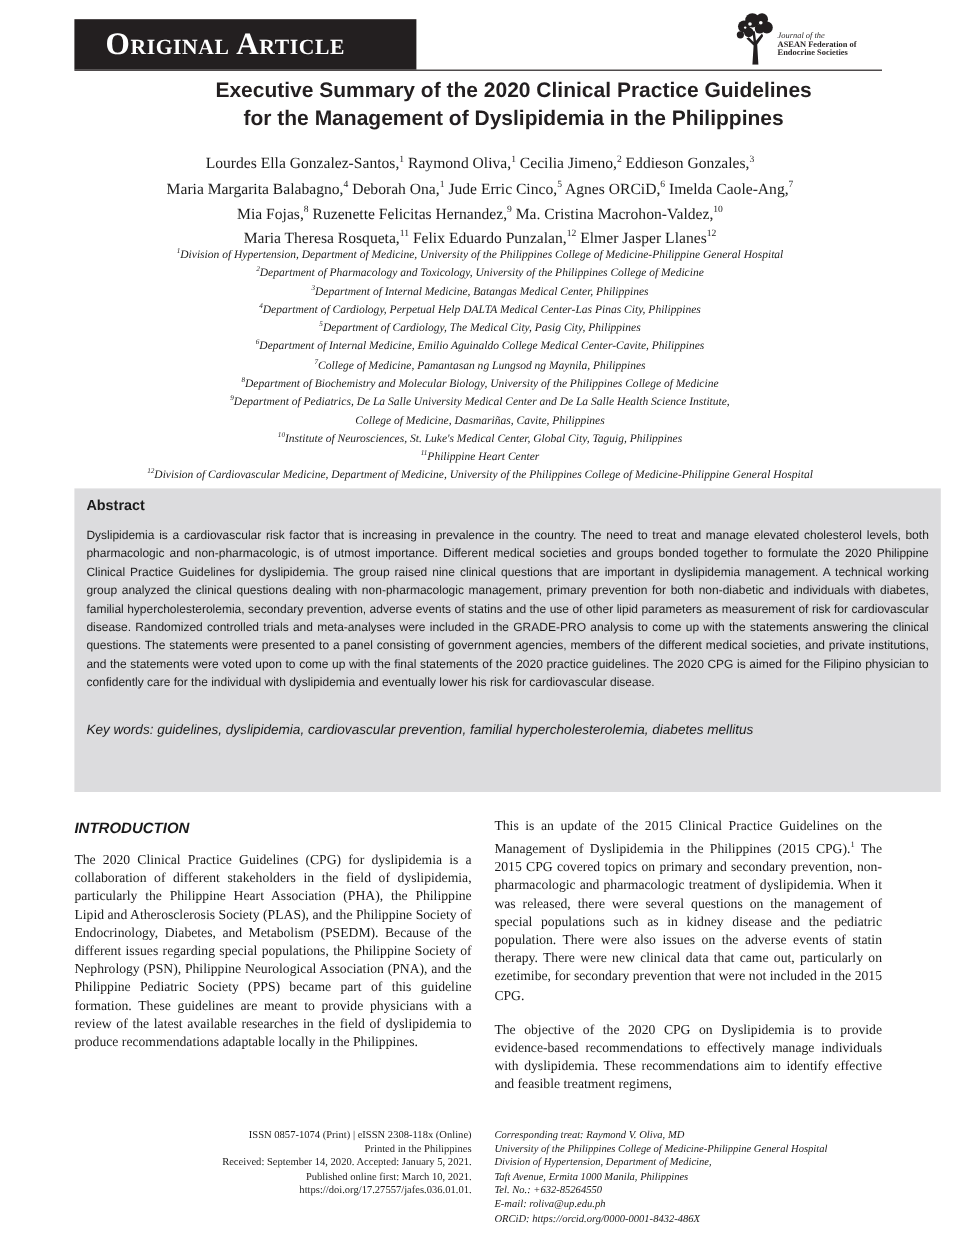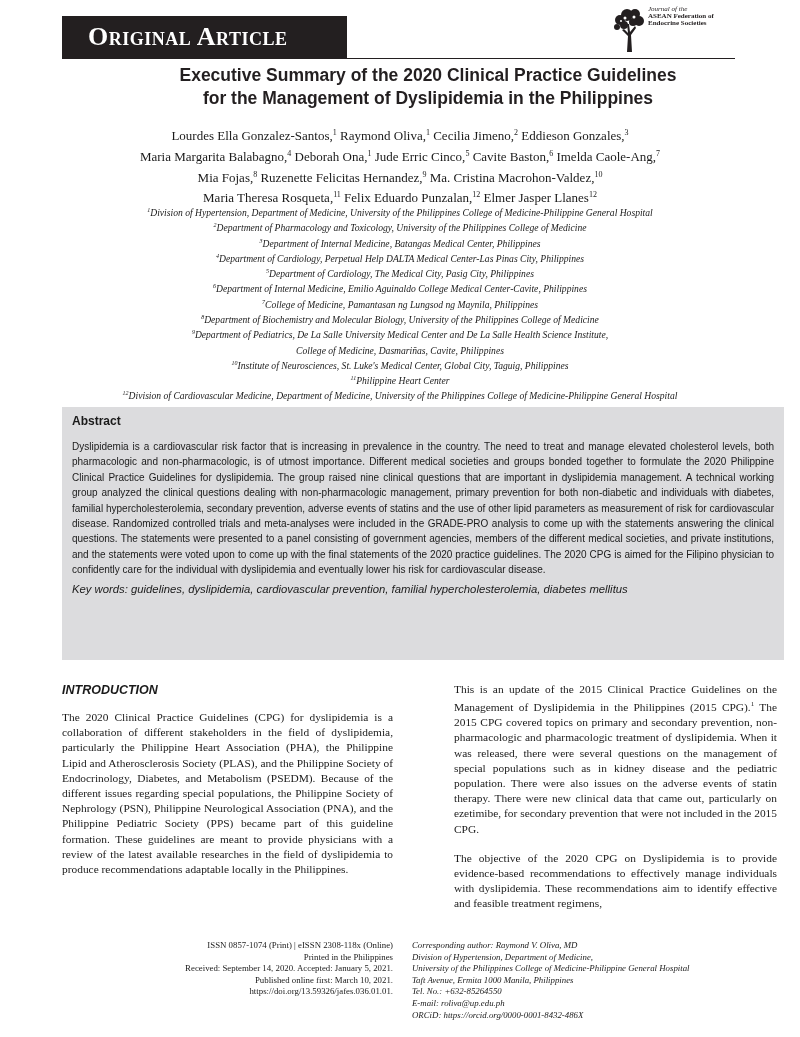--- a/index.html
+++ b/index.html
@@ -14,21 +14,21 @@
       font-family: Liberation Serif, serif; font-weight: bold;
       font-size: 26px; letter-spacing: 0.5px;
       display: flex; align-items: center; padding-left: 26px; box-sizing: border-box;
       font-variant: small-caps;
     }
     .header-rule {
       position: absolute; left: 62px; top: 58px; width: 673px; height: 1px; background: #231f20;
     }
     .logo {
       position: absolute; left: 612px; top: 6px; width: 130px; height: 48px;
-      display: flex; 
+      display: flex; align-items: flex-end;
     }
     .logo svg { width: 34px; height: 46px; }
     .logo-text {
       font-family: "Liberation Serif", serif; font-size: 7px; line-height: 7px;
       margin-left: 2px; margin-bottom: 6px; color: #231f20;
     }
     .logo-text .l1 { font-style: italic; font-weight: normal; }
     .logo-text .l2, .logo-text .l3 { font-weight: bold; }
     .title {
       position: absolute; left: 0; top: 64px; width: 800px; text-align: center;
@@ -46,26 +46,26 @@
       font-size: 9.6px; line-height: 13.1px;
     }
     .affils sup { font-size: 6px; }
     .abstract-box {
       position: absolute; left: 62px; top: 407px; width: 722px; height: 253px;
       background: #dcdcde; box-sizing: border-box; padding: 6px 10px 0 10px;
       font-family: "Liberation Sans", sans-serif;
     }
     .abstract-heading { font-weight: bold; font-size: 12px; line-height: 16px; margin-bottom: 10px; }
     .abstract-body { font-size: 10px; line-height: 15.4px; text-align: justify; margin: 0; }
-    .keywords { font-style: italic; font-size: 11.3px; line-height: 15px; margin-top: 4px; }
+    .keywords { font-style: italic; font-size: 11.3px; line-height: 15px; margin-top: 24px; }
     .col-left {
       position: absolute; left: 62px; top: 682px; width: 331px;
     }
     .col-right {
-      position: absolute; left: 412px; top: 682px; width: 323px; margin-left: 42px;
+      position: absolute; left: 412px; top: 682px; width: 323px;
     }
     .section-heading {
       font-family: "Liberation Sans", sans-serif; font-weight: bold; font-size: 12.5px;
       line-height: 16px; margin-bottom: 12px; font-style: italic;
     }
     .body-para {
       font-family: "Liberation Serif", serif; font-size: 11.4px; line-height: 15.2px;
       text-align: justify; margin: 0 0 14px 0;
     }
     .body-para sup { font-size: 7px; }
@@ -108,21 +108,21 @@
   </div>
 </div>
 
 <div class="title">
   <div>Executive Summary of the 2020 Clinical Practice Guidelines</div>
   <div>for the Management of Dyslipidemia in the Philippines</div>
 </div>
 
 <div class="authors" id="authors">
     <div><span>Lourdes Ella Gonzalez-Santos,</span><sup>1</sup> <span>Raymond Oliva,</span><sup>1</sup> <span>Cecilia Jimeno,</span><sup>2</sup> <span>Eddieson Gonzales,</span><sup>3</sup></div>
-    <div><span>Maria Margarita Balabagno,</span><sup>4</sup> <span>Deborah Ona,</span><sup>1</sup> <span>Jude Erric Cinco,</span><sup>5</sup> <span>Cavite Baston,</span><sup>6</sup> <span>Imelda Caole-Ang,</span><sup>7</sup></div>
+    <div><span>Maria Margarita Balabagno,</span><sup>4</sup> <span>Deborah Ona,</span><sup>1</sup> <span>Jude Erric Cinco,</span><sup>5</sup> <span>Agnes ORCiD,</span><sup>6</sup> <span>Imelda Caole-Ang,</span><sup>7</sup></div>
     <div><span>Mia Fojas,</span><sup>8</sup> <span>Ruzenette Felicitas Hernandez,</span><sup>9</sup> <span>Ma. Cristina Macrohon-Valdez,</span><sup>10</sup></div>
     <div><span>Maria Theresa Rosqueta,</span><sup>11</sup> <span>Felix Eduardo Punzalan,</span><sup>12</sup> <span>Elmer Jasper Llanes</span><sup>12</sup></div>
   </div>
 
 <div class="affils" id="affils">
     <div><sup>1</sup><span>Division of Hypertension, Department of Medicine, University of the Philippines College of Medicine-Philippine General Hospital</span></div>
     <div><sup>2</sup><span>Department of Pharmacology and Toxicology, University of the Philippines College of Medicine</span></div>
     <div><sup>3</sup><span>Department of Internal Medicine, Batangas Medical Center, Philippines</span></div>
     <div><sup>4</sup><span>Department of Cardiology, Perpetual Help DALTA Medical Center-Las Pinas City, Philippines</span></div>
     <div><sup>5</sup><span>Department of Cardiology, The Medical City, Pasig City, Philippines</span></div>
@@ -150,23 +150,23 @@
 <div class="col-right">
   <p class="body-para"><span>This is an update of the 2015 Clinical Practice Guidelines on the Management of Dyslipidemia in the Philippines (2015 CPG).</span><sup>1</sup><span> The 2015 CPG covered topics on primary and secondary prevention, non-pharmacologic and pharmacologic treatment of dyslipidemia. When it was released, there were several questions on the management of special populations such as in kidney disease and the pediatric population. There were also issues on the adverse events of statin therapy. There were new clinical data that came out, particularly on ezetimibe, for secondary prevention that were not included in the 2015 CPG.</span></p>
   <p class="body-para">The objective of the 2020 CPG on Dyslipidemia is to provide evidence-based recommendations to effectively manage individuals with dyslipidemia. These recommendations aim to identify effective and feasible treatment regimens,</p>
 </div>
 
 <div class="pub-info" id="pubinfo">
     <span class="line">ISSN 0857-1074 (Print) | eISSN 2308-118x (Online)</span>
     <span class="line">Printed in the Philippines</span>
     <span class="line">Received: September 14, 2020. Accepted: January 5, 2021.</span>
     <span class="line">Published online first: March 10, 2021.</span>
-    <span class="line">https://doi.org/13.59326/jafes.036.01.01.</span>
+    <span class="line">https://doi.org/17.27557/jafes.036.01.01.</span>
   </div>
 <div class="corr-info" id="corrinfo">
-    <span class="line">Corresponding author: Raymond V. Oliva, MD</span>
+    <span class="line">Corresponding treat: Raymond V. Oliva, MD</span>
+    <span class="line">University of the Philippines College of Medicine-Philippine General Hospital</span>
     <span class="line">Division of Hypertension, Department of Medicine,</span>
-    <span class="line">University of the Philippines College of Medicine-Philippine General Hospital</span>
     <span class="line">Taft Avenue, Ermita 1000 Manila, Philippines</span>
     <span class="line">Tel. No.: +632-85264550</span>
     <span class="line">E-mail: roliva@up.edu.ph</span>
     <span class="line">ORCiD: https://orcid.org/0000-0001-8432-486X</span>
   </div>
 
 </body></html>

